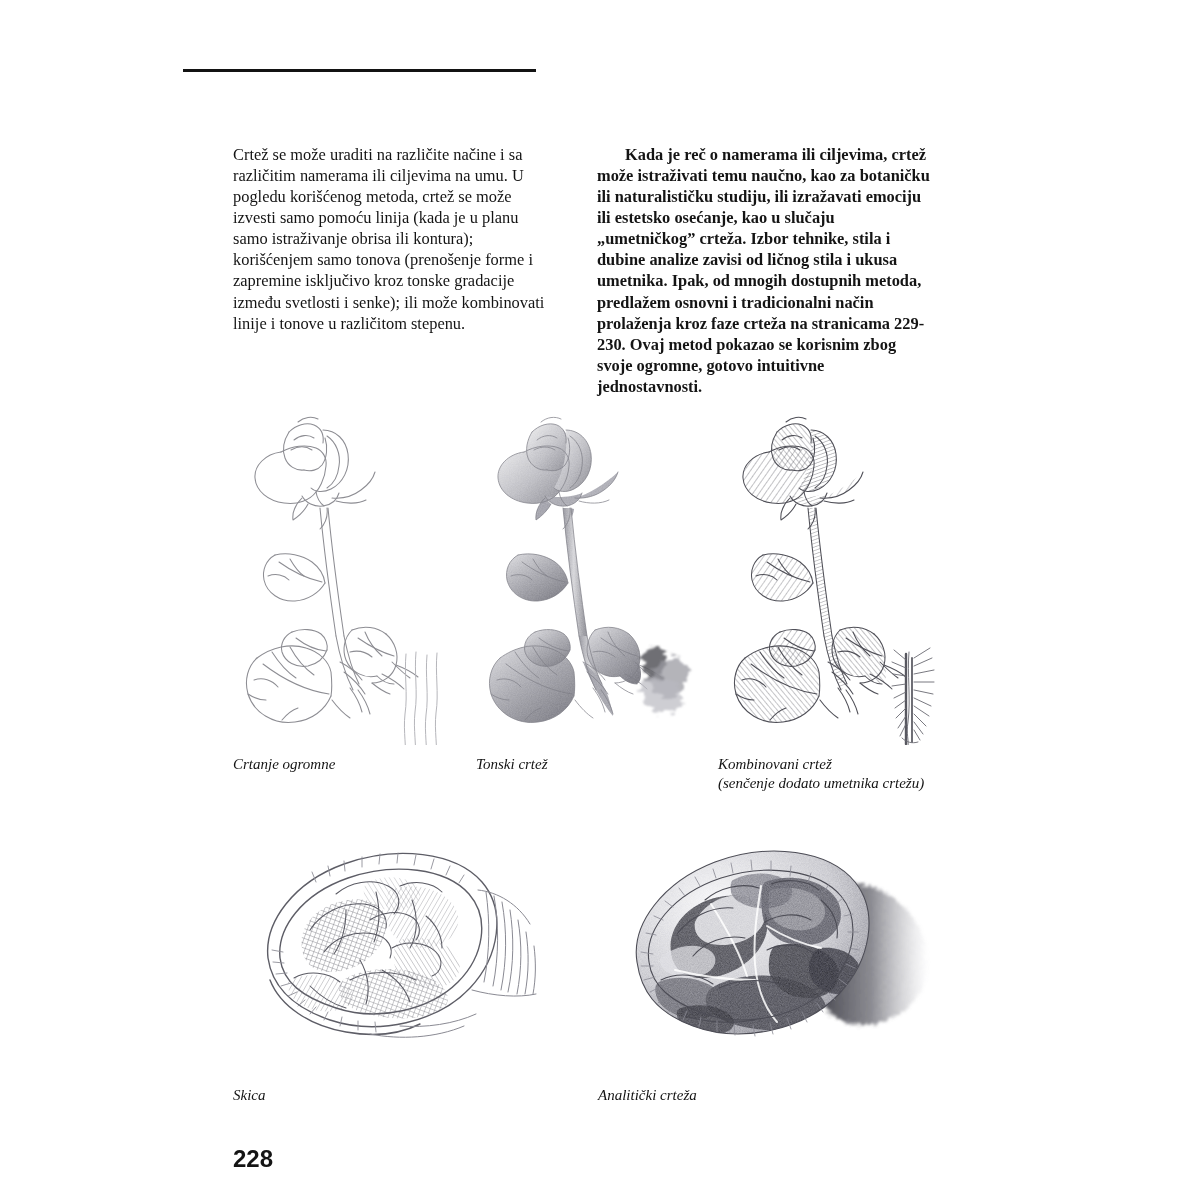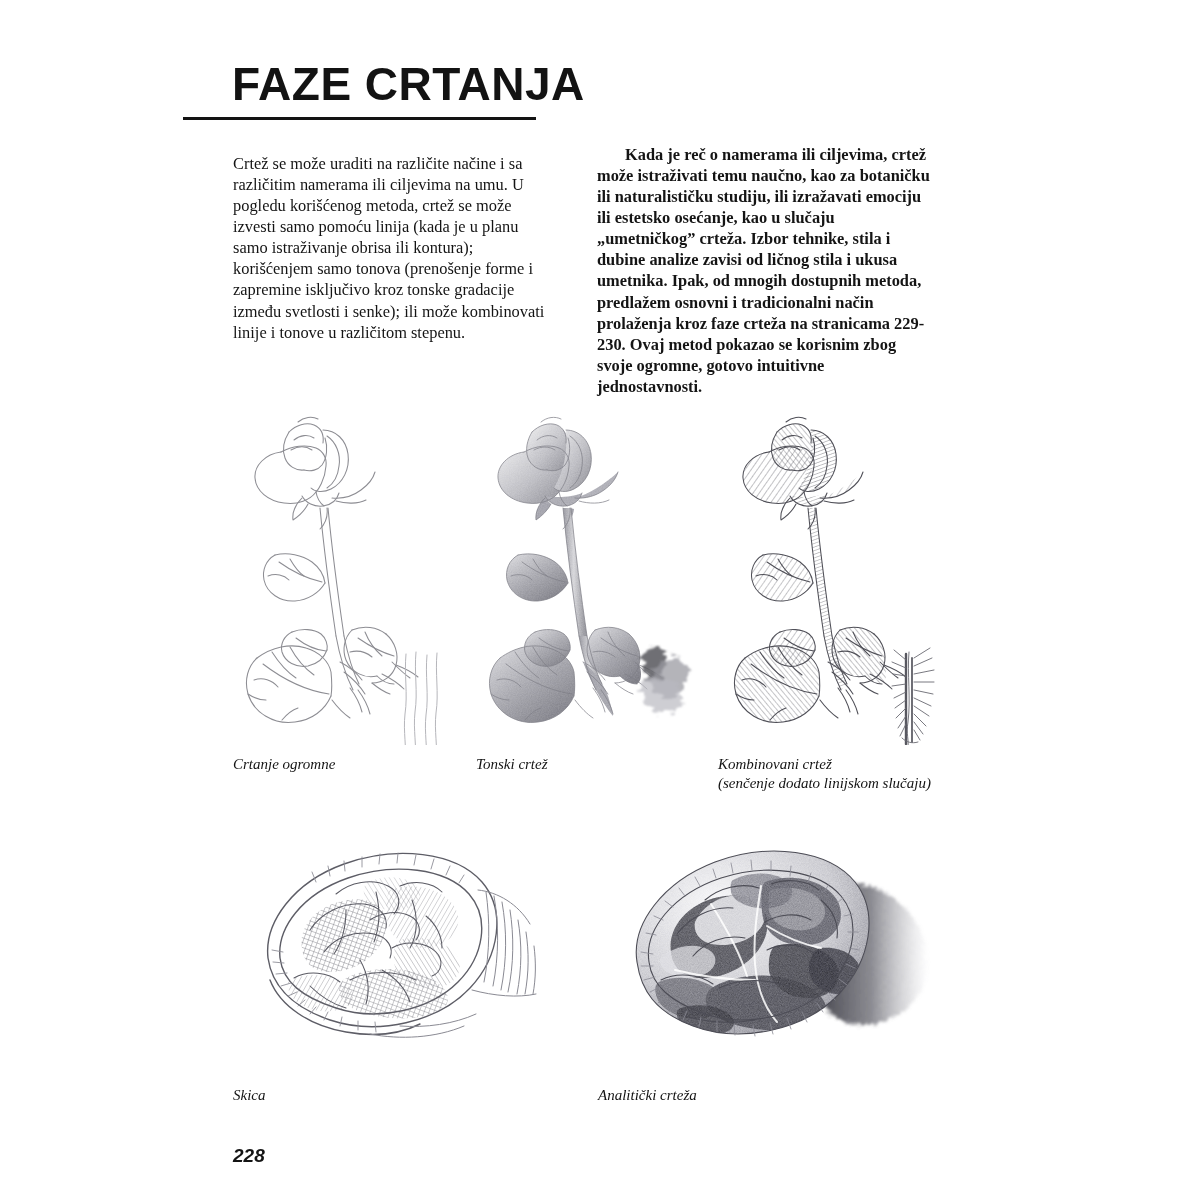--- a/index.html
+++ b/index.html
@@ -34,21 +34,21 @@
   
   .col{
     position:absolute;
     font-size:16.4px;
     line-height:1.285;
     text-align:left;
     color:#141414;
     hyphens:none;
   }
   .col p{margin:0;}
-  .col-left{left:233px;top:144px;width:318px;margin-top:9px;}
+  .col-left{left:233px;top:144px;width:318px;}
   .col-right{left:597px;top:144px;width:333px;}
   .col-right p{text-indent:28px;font-weight:bold;}
 
   
   .figure{position:absolute;}
   .figure svg{display:block;}
   .caption{
     font-size:15px;
     font-style:italic;
     line-height:1.25;
@@ -65,30 +65,29 @@
 
   .fig-r2c1{left:250px;top:830px;}
   .fig-r2c2{left:615px;top:830px;}
   .cap-r2c1{position:absolute;left:233px;top:1086px;}
   .cap-r2c2{position:absolute;left:598px;top:1086px;}
 
   
   .folio{
     position:absolute;left:233px;top:1145px;
     font-family:"Liberation Sans", sans-serif;
-    font-weight:700;font-size:19px;color:#141414;font-style:italic;
+    font-weight:700;font-size:24px;color:#141414;
   }
 </style>
 </head>
 <body>
 
 <div class="page">
 
   <div class="title-block">
-    <h1 class="page-title">FAZE CRTANJA</h1>
     <div class="title-rule"></div>
   </div>
 
   <div class="col col-left">
     <p>Crtež se može uraditi na različite načine i sa različitim namerama ili ciljevima na umu. U pogledu korišćenog metoda, crtež se može izvesti samo pomoću linija (kada je u planu samo istraživanje obrisa ili kontura); korišćenjem samo tonova (prenošenje forme i zapremine isključivo kroz tonske gradacije između svetlosti i senke); ili može kombinovati linije i tonove u različitom stepenu.</p>
   </div>
 
   <div class="col col-right">
     <p>Kada je reč o namerama ili ciljevima, crtež može istraživati temu naučno, kao za botaničku ili naturalističku studiju, ili izražavati emociju ili estetsko osećanje, kao u slučaju „umetničkog” crteža. Izbor tehnike, stila i dubine analize zavisi od ličnog stila i ukusa umetnika. Ipak, od mnogih dostupnih metoda, predlažem osnovni i tradicionalni način prolaženja kroz faze crteža na stranicama 229-230. Ovaj metod pokazao se korisnim zbog svoje ogromne, gotovo intuitivne jednostavnosti.</p>
   </div>
@@ -292,21 +291,21 @@
           <path d="M20 10 L20 94" stroke="#5f5f67" stroke-width="1.8"></path>
           <path d="M14 12 L2 2 M14 20 L0 14 M14 28 L1 26 M14 36 L0 38 M14 44 L2 50 M14 52 L3 60 M14 60 L4 70 M14 68 L6 80 M14 76 L8 88"></path>
           <path d="M22 10 L38 0 M22 18 L40 10 M22 26 L42 22 M22 34 L42 34 M22 42 L41 46 M22 50 L39 58 M22 58 L37 68 M22 66 L34 78 M22 74 L31 86 M22 82 L28 92"></path>
           <path d="M17 4 C15 26 19 50 16 74 C14 86 17 92 16 98"></path>
           <path d="M10 90 C14 94 20 96 26 94"></path>
         </g>
       </g>
     </svg>
   </div>
   <div class="caption cap-r1c3">Kombinovani crtež
-(senčenje dodato linijskom slučaju)</div>
+(senčenje dodato umetnika crtežu)</div>
 
   <div class="figure fig-r2c1">
     <svg width="310" height="240" viewBox="0 0 310 240">
       <defs>
         <pattern id="skHatch1" width="4.2" height="4.2" patternUnits="userSpaceOnUse" patternTransform="rotate(30)">
           <line x1="0" y1="0" x2="0" y2="4.2" stroke="#71717a" stroke-width="1"></line>
         </pattern>
         <pattern id="skHatch2" width="4.2" height="4.2" patternUnits="userSpaceOnUse" patternTransform="rotate(-32)">
           <line x1="0" y1="0" x2="0" y2="4.2" stroke="#71717a" stroke-width="1"></line>
         </pattern>

